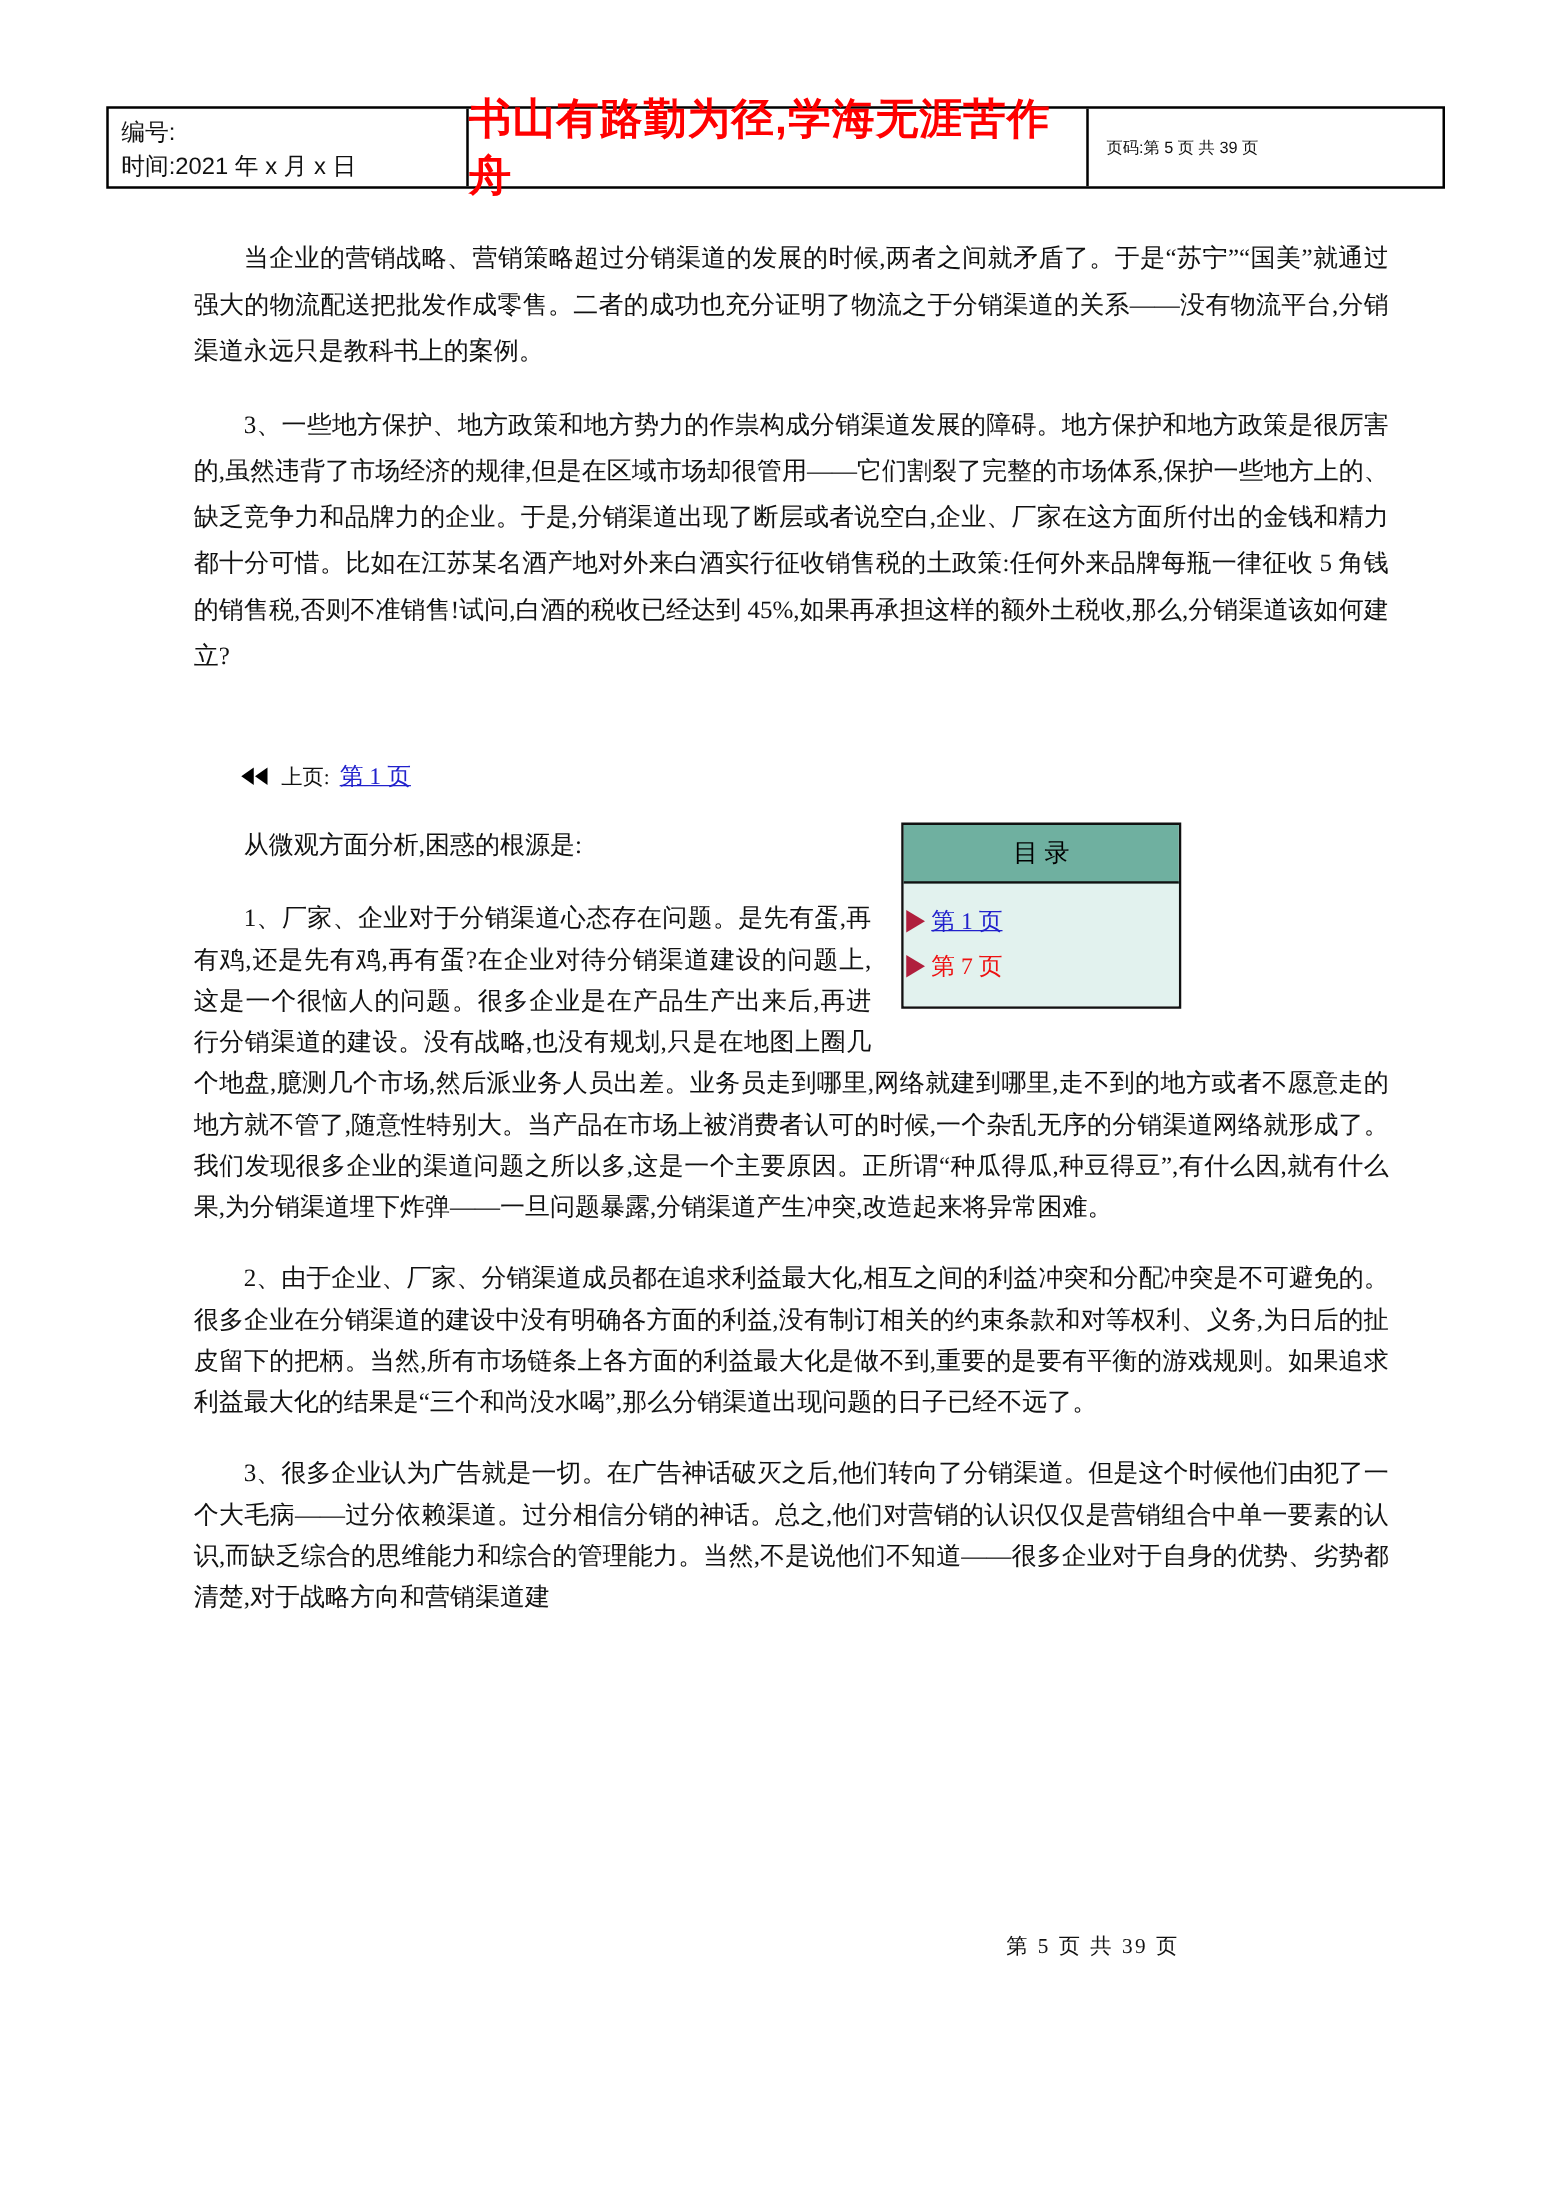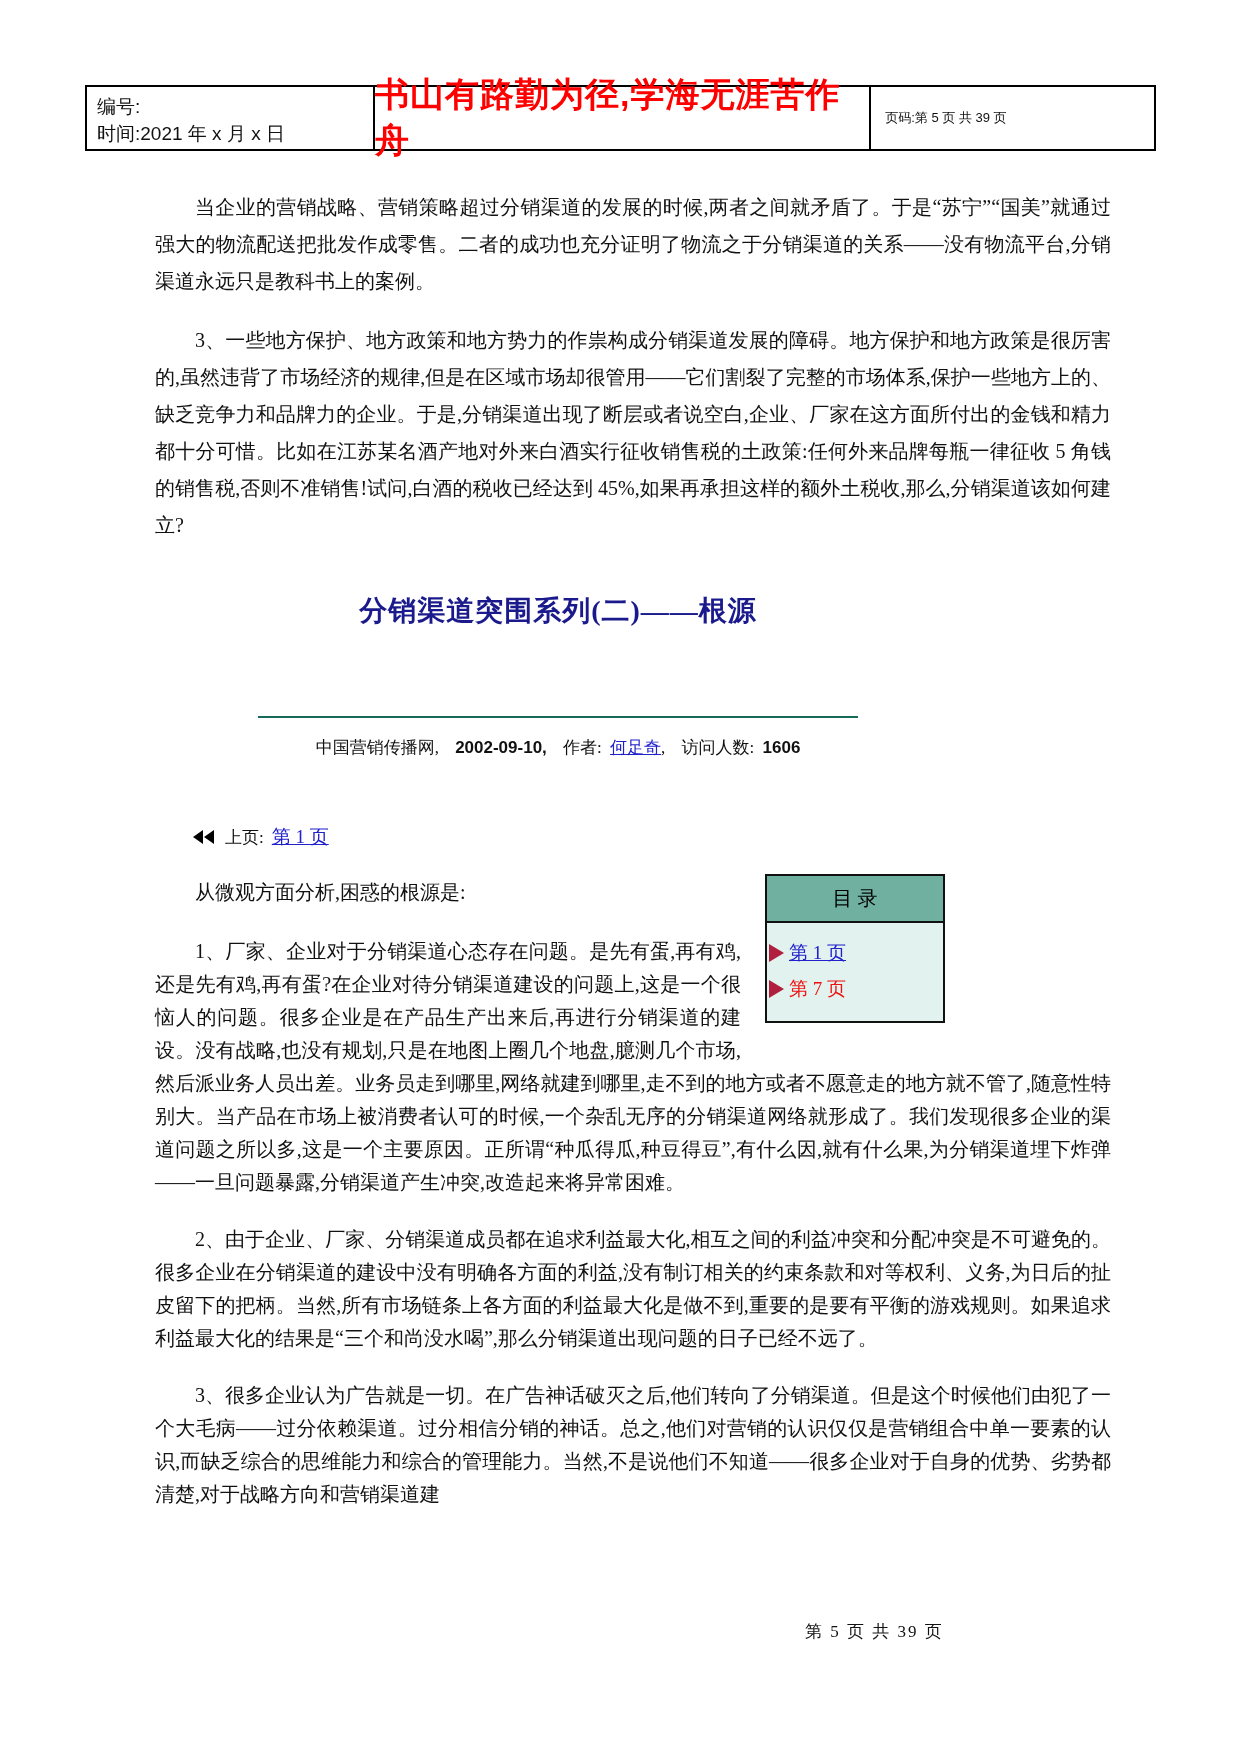--- a/index.html
+++ b/index.html
@@ -46,34 +46,34 @@
               margin-right:1px; }
   .nav-label { margin-right:8px; }
   .nav-link { font-size:19px; }
 
   
   .content { margin:26px 130px 0 155px; }
   .content p { font-size:20px; line-height:33px; text-align:justify;
                text-indent:2em; margin-bottom:24px; }
   .content p.lead { margin-bottom:26px; }
 
-  .toc-box { float:right; width:180px; margin:-2px 166px 14px 24px;
+  .toc-box { float:right; width:224px; margin:-2px 166px 14px 24px;
              border:2px solid #111; font-family:"Liberation Serif", serif; }
   .toc-header { background:#6fb0a0; border-bottom:2px solid #111;
                 text-align:center; font-size:20px; padding:9px 0; color:#000; }
   .toc-body { background:#e2f2ee; padding:12px 8px 14px 2px; }
   .toc-item { display:flex; align-items:center; height:36px; font-size:19px; cursor:pointer; }
   .tri-right { width:0; height:0; border-top:9px solid transparent;
                border-bottom:9px solid transparent; border-left:15px solid #b01f3d;
                margin-right:5px; flex:none; }
   .toc-link { color:#2121cc; text-decoration:underline; }
   .toc-current { color:#ee1111; }
 
   
-  .page-footer { position:absolute; top:1620px; left:805px;
+  .page-footer { position:absolute; top:1545px; left:805px;
                  font-size:17px; letter-spacing:2px; }
 </style>
 </head>
 <body>
 
 <div class="page">
 
   <div class="header-table">
     <div class="hcell-1">
       <div>编号:</div>
@@ -85,32 +85,20 @@
     <div class="hcell-3">
       <div>页码:第 5 页 共 39 页</div>
     </div>
   </div>
 
   <div class="intro">
     <p>当企业的营销战略、营销策略超过分销渠道的发展的时候,两者之间就矛盾了。于是“苏宁”“国美”就通过强大的物流配送把批发作成零售。二者的成功也充分证明了物流之于分销渠道的关系——没有物流平台,分销渠道永远只是教科书上的案例。</p>
     <p>3、一些地方保护、地方政策和地方势力的作祟构成分销渠道发展的障碍。地方保护和地方政策是很厉害的,虽然违背了市场经济的规律,但是在区域市场却很管用——它们割裂了完整的市场体系,保护一些地方上的、缺乏竞争力和品牌力的企业。于是,分销渠道出现了断层或者说空白,企业、厂家在这方面所付出的金钱和精力都十分可惜。比如在江苏某名酒产地对外来白酒实行征收销售税的土政策:任何外来品牌每瓶一律征收 5 角钱的销售税,否则不准销售!试问,白酒的税收已经达到 45%,如果再承担这样的额外土税收,那么,分销渠道该如何建立?</p>
   </div>
 
-  <div class="article-head">
-    <div class="article-title">分销渠道突围系列(二)——根源</div>
-    <div class="divider"></div>
-    <div class="source-line">
-      <span class="sp">中国营销传播网,</span>
-      <span class="num sp">2002-09-10,</span>
-      <span class="sp2">作者:</span>
-      <a class="link">何足奇</a><span class="sp">,</span>
-      <span class="sp2">访问人数:</span>
-      <span class="num">1606</span>
-    </div>
-  </div>
 
   <div class="nav-line">
     <span class="rewind-icon">
       <i class="tri-left"></i>
       <i class="tri-left"></i>
     </span>
     <span class="nav-label">上页:</span>
     <a class="link nav-link">第 1 页</a>
   </div>
 

